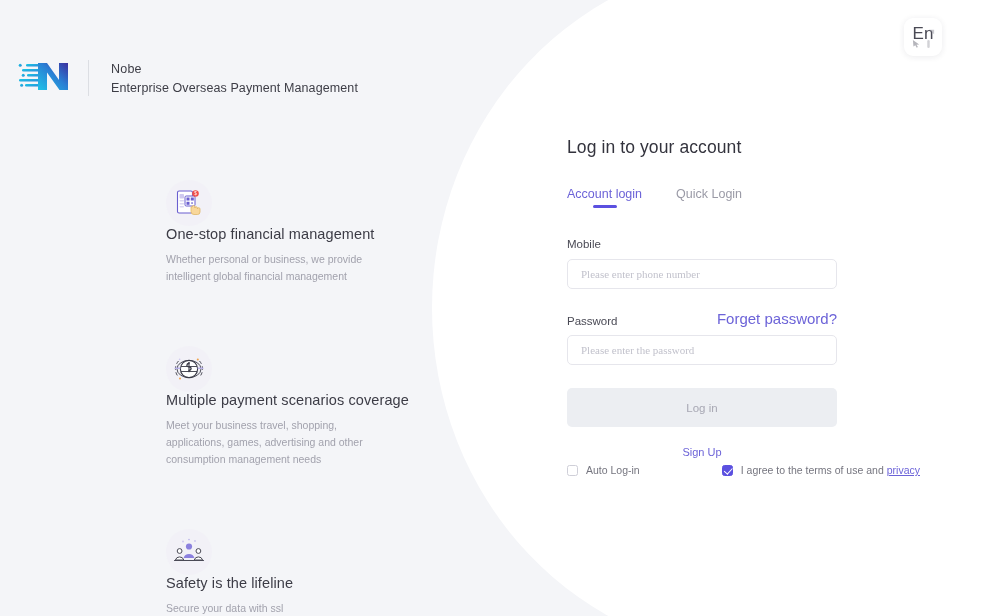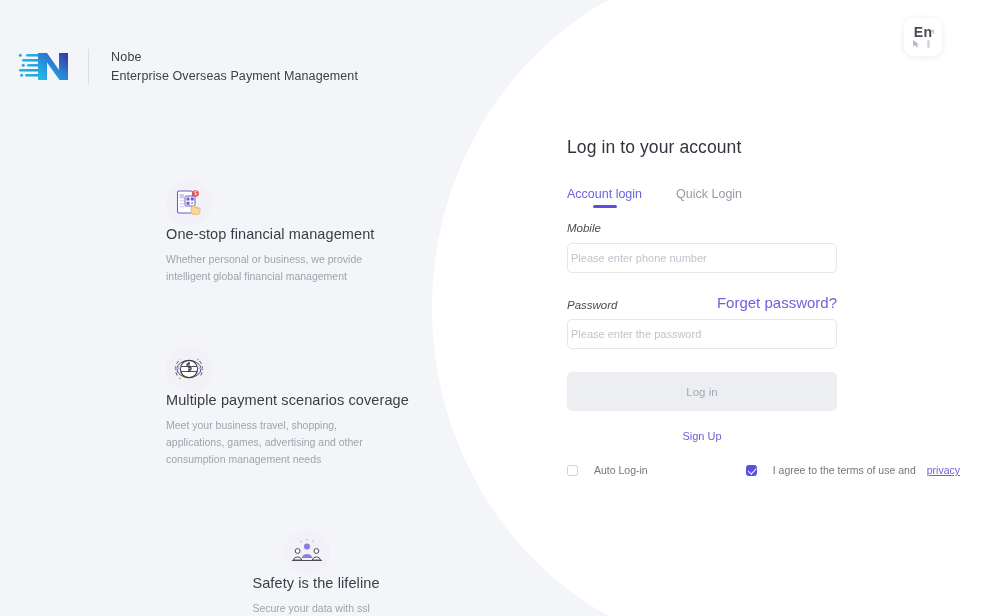--- a/index.html
+++ b/index.html
@@ -34,24 +34,23 @@
     left: 700px;
     width: 320px;
     height: 616px;
     background: #ffffff;
     z-index: 0;
   }
 
   
   .header {
     position: absolute;
-    top: 48px;
+    top: 60px;
     left: 18px;
     display: flex;
-    align-items: center;
     z-index: 5;
   }
   .logo-mark {
     width: 56px;
     height: 34px;
     margin-right: 14px;
     display: block;
   }
   .header-divider {
     width: 1px;
@@ -83,24 +82,23 @@
     border-radius: 9px;
     box-shadow: 0 1px 6px rgba(30,35,60,.09);
     z-index: 6;
     display: flex;
     align-items: flex-start;
     justify-content: center;
     padding-top: 6px;
     cursor: pointer;
   }
   .lang-label {
-    font-size: 14px;
+    font-size: 17px;
     color: #4a4a55;
     letter-spacing: .2px;
-    font-weight: bold;
   }
   .lang-caret {
     position: absolute;
     top: 10px;
     right: 7px;
     width: 7px;
     height: 7px;
     opacity: .45;
   }
   .lang-cursor {
@@ -127,21 +125,21 @@
     top: 178px;
     width: 300px;
     z-index: 4;
   }
   .feature {
     display: flex;
     align-items: flex-start;
     margin-bottom: 58px;
     flex-direction: column;
   }
-  .feature:last-child { margin-bottom: 0; align-items: center; }
+  .feature:last-child { margin-bottom: 0; }
   .feature-icon-wrap {
     width: 46px;
     height: 46px;
     border-radius: 50%;
     background: #f2f1f7;
     flex: 0 0 46px;
     margin-right: 18px;
     margin-top: 2px;
     display: flex;
     align-items: center;
@@ -171,21 +169,21 @@
   }
   .login-title {
     font-size: 17.5px;
     color: #33333d;
     letter-spacing: .1px;
     margin-bottom: 29px;
   }
   .tabs {
     display: flex;
     align-items: flex-start;
-    margin-bottom: 14px;
+    margin-bottom: 30px;
   }
   .tab {
     font-size: 12.5px;
     color: #9a9aa6;
     margin-right: 34px;
     position: relative;
     cursor: pointer;
     padding-bottom: 7px;
   }
   .tab.active { color: #6c63d8; }
@@ -198,44 +196,43 @@
     width: 24px;
     height: 3px;
     border-radius: 2px;
     background: #5b50e0;
   }
   .field-label {
     font-size: 11.5px;
     color: #4a4a55;
     margin-bottom: 9px;
     display: block;
-    font-style: italic;
   }
   .field-row {
     display: flex;
     justify-content: space-between;
     align-items: flex-end;
     margin-bottom: 8px;
   }
   .link-purple {
     font-size: 15px;
     color: #6c63d8;
     cursor: pointer;
     text-decoration: none;
   }
   .input {
     width: 100%;
     height: 30px;
     border: 1px solid #e6e6ec;
     border-radius: 5px;
     background: #ffffff;
-    padding: 0 3px;
+    padding: 0 13px;
     font-size: 11px;
     color: #3c3c46;
-    font-family: Liberation Sans, sans-serif;
+    font-family: Liberation Serif, serif;
     outline: none;
     margin-bottom: 21px;
   }
   .input::placeholder { color: #c2c2cc; }
   .btn-login {
     width: 100%;
     height: 39px;
     border: none;
     border-radius: 5px;
     background: #eceef2;
@@ -258,21 +255,20 @@
 
   
   .agree-row {
     position: absolute;
     left: 567px;
     top: 464px;
     display: flex;
     align-items: center;
     z-index: 5;
     white-space: nowrap;
-    gap: 8px;
   }
   .cb {
     width: 11px;
     height: 11px;
     border: 1px solid #cfcfd8;
     border-radius: 2.5px;
     background: #fff;
     cursor: pointer;
     flex: 0 0 11px;
   }

